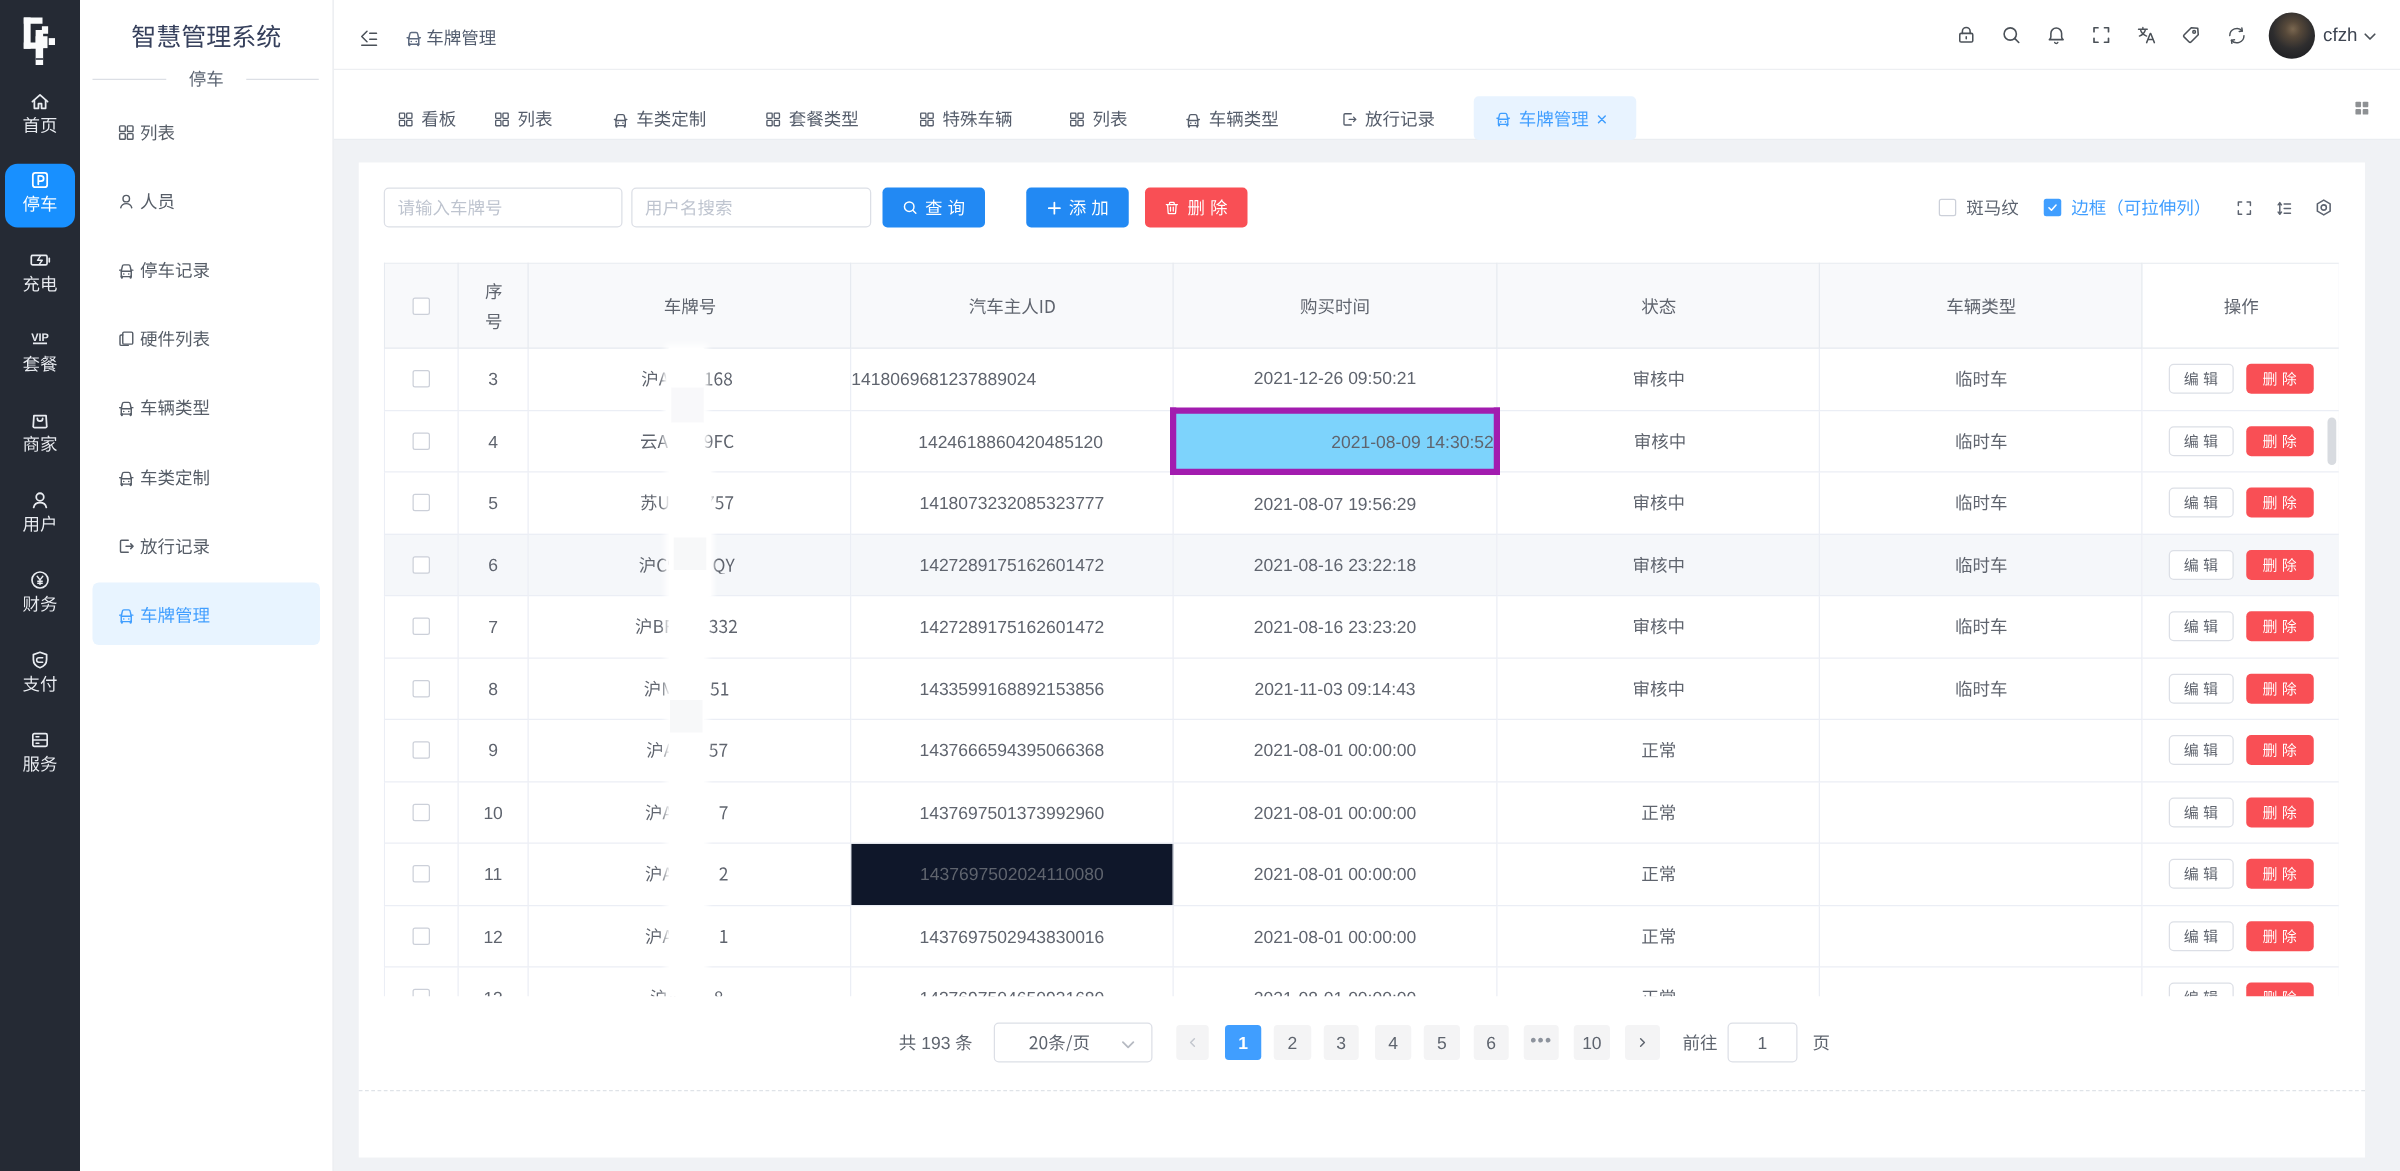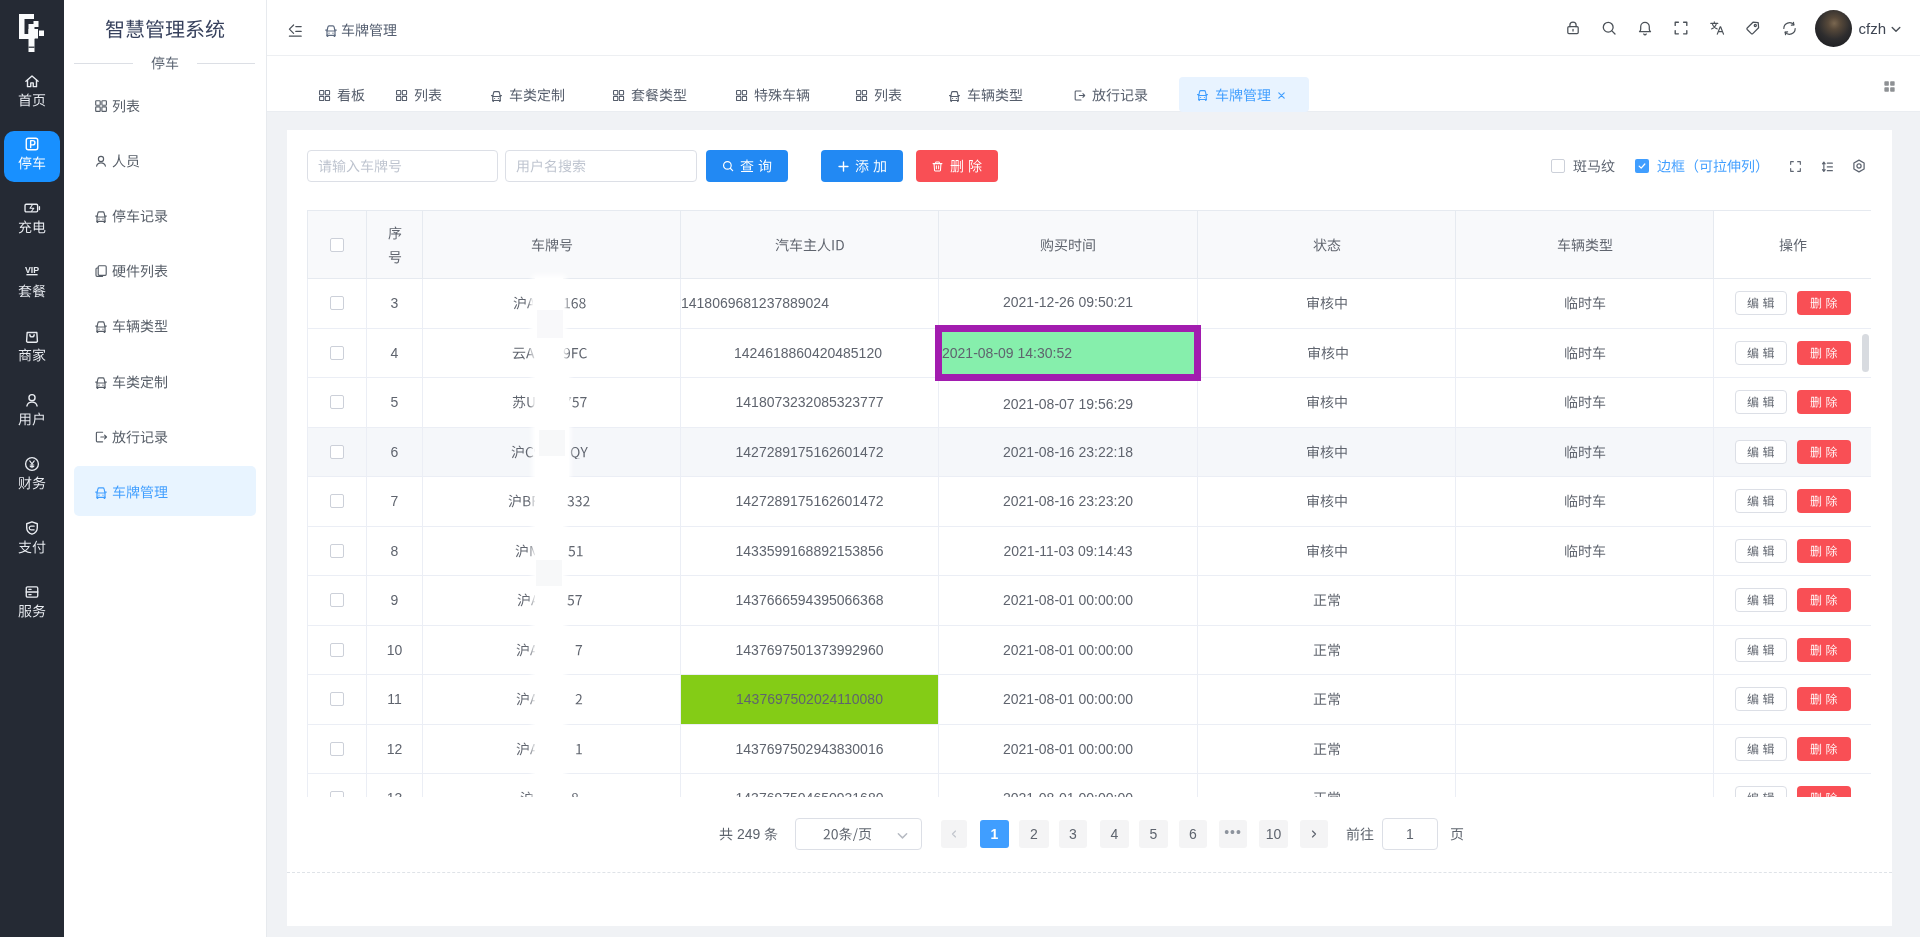--- a/index.html
+++ b/index.html
@@ -886,21 +886,21 @@
                 <svg width="24.4" height="14" viewBox="0 0 24.4 14" style="display:block" fill="#5f646e">
                   <g transform="translate(0,12.32) scale(0.0140,-0.0140)">
                     <use href="#g10" x="0"></use>
                     <use href="#g16" x="555"></use>
                     <use href="#g13" x="1107"></use>
                   </g>
                 </svg>
               </div>
             </td>
             <td style="border:1px solid #ebeef5;background:#fff;height:49.5px;text-align:center;vertical-align:middle">1424618860420485120</td>
-            <td style="border:7px solid #a21caf;background:#86efac;height:49.5px;text-align:left;vertical-align:middle">2021-08-09 14:30:52</td>
+            <td style="border:5px solid #a21caf;background:#7dd3fc;height:49.5px;text-align:right;vertical-align:middle">2021-08-09 14:30:52</td>
             <td style="border:1px solid #ebeef5;background:#fff;height:49.5px;text-align:center;vertical-align:middle">
               <div class="fxc">
                 <svg width="42.0" height="14" viewBox="0 0 42.0 14" style="display:block" fill="#5f646e">
                   <g transform="translate(0,12.32) scale(0.0140,-0.0140)">
                     <use href="#g50" x="0"></use>
                     <use href="#g71" x="1000"></use>
                     <use href="#g22" x="2000"></use>
                   </g>
                 </svg>
               </div>
@@ -1350,21 +1350,21 @@
                   </g>
                 </svg>
                 <div style="width:28px"></div>
                 <svg width="7.8" height="14" viewBox="0 0 7.8 14" style="display:block" fill="#5f646e">
                   <g transform="translate(0,12.32) scale(0.0140,-0.0140)">
                     <use href="#g3" x="0"></use>
                   </g>
                 </svg>
               </div>
             </td>
-            <td style="border:1px solid #ebeef5;background:#84cc16;height:49.5px;text-align:center;vertical-align:middle">1437697502024110080</td>
+            <td style="border:1px solid #ebeef5;background:#0f172a;height:49.5px;text-align:center;vertical-align:middle">1437697502024110080</td>
             <td style="border:1px solid #ebeef5;background:#fff;height:49.5px;text-align:center;vertical-align:middle">2021-08-01 00:00:00</td>
             <td style="border:1px solid #ebeef5;background:#fff;height:49.5px;text-align:center;vertical-align:middle">
               <div class="fxc">
                 <svg width="28.0" height="14" viewBox="0 0 28.0 14" style="display:block" fill="#5f646e">
                   <g transform="translate(0,12.32) scale(0.0140,-0.0140)">
                     <use href="#g73" x="0"></use>
                     <use href="#g52" x="1000"></use>
                   </g>
                 </svg>
               </div>
@@ -1516,21 +1516,21 @@
     <div class="abs" style="left:252px;top:300px;width:26px;height:26px;background:#f0f1f3;opacity:.5;z-index:3"></div>
     <div class="abs" style="left:249px;top:430px;width:26px;height:26px;background:#f0f1f3;opacity:.5;z-index:3"></div>
     <div class="abs" style="left:1575px;top:204px;width:7px;height:38px;background:#d8dbe0;border-radius:4px"></div>
     <div class="abs" style="left:0;top:688px;width:100%;height:32px;font-size:14px;color:#5e646e">
       <div class="abs fx" style="left:432px;top:0;height:32px">
         <svg width="14.0" height="14" viewBox="0 0 14.0 14" style="display:block" fill="#5e646e">
           <g transform="translate(0,12.32) scale(0.0140,-0.0140)">
             <use href="#g35" x="0"></use>
           </g>
         </svg>
-        <div style="margin:0 4px;font-size:14px">249</div>
+        <div style="margin:0 4px;font-size:14px">193</div>
         <svg width="14.0" height="14" viewBox="0 0 14.0 14" style="display:block" fill="#5e646e">
           <g transform="translate(0,12.32) scale(0.0140,-0.0140)">
             <use href="#g68" x="0"></use>
           </g>
         </svg>
       </div>
       <div class="abs fx" style="left:508px;top:0;width:127px;height:32px;border:1px solid #dcdfe6;border-radius:4px;padding-left:27px">
         <svg width="49.0" height="14" viewBox="0 0 49.0 14" style="display:block" fill="#5e646e">
           <g transform="translate(0,12.32) scale(0.0140,-0.0140)">
             <use href="#g3" x="0"></use>

